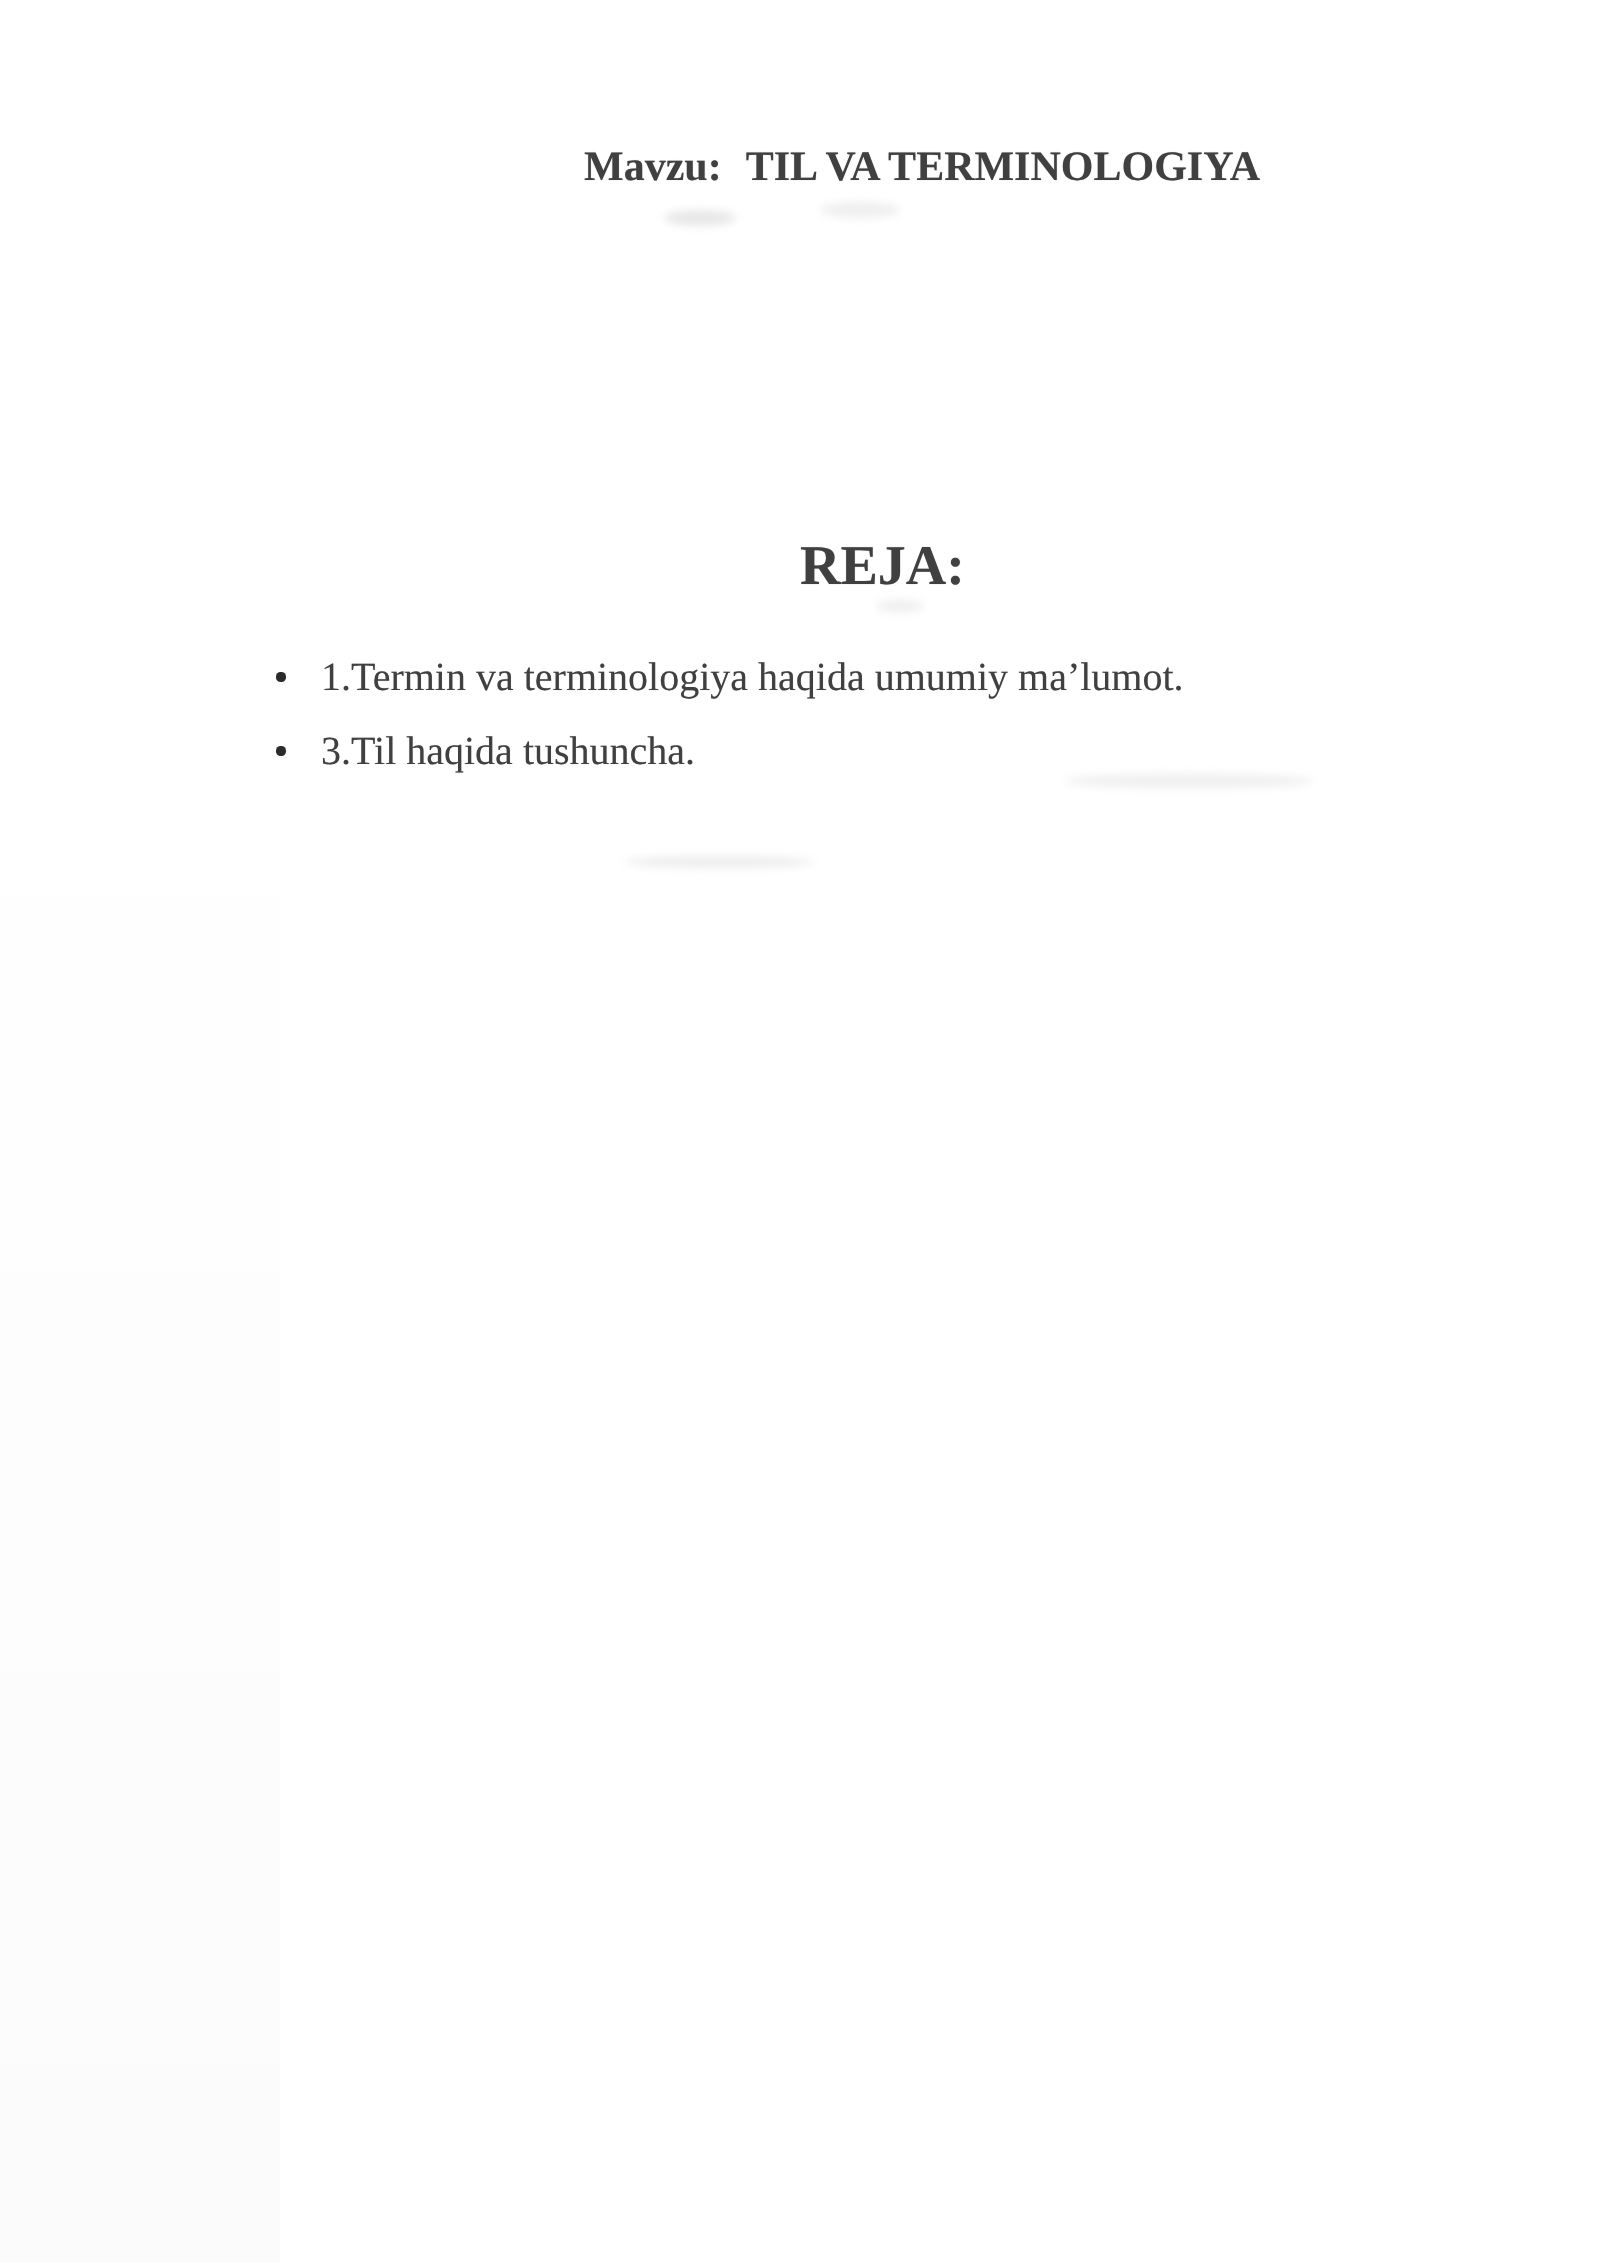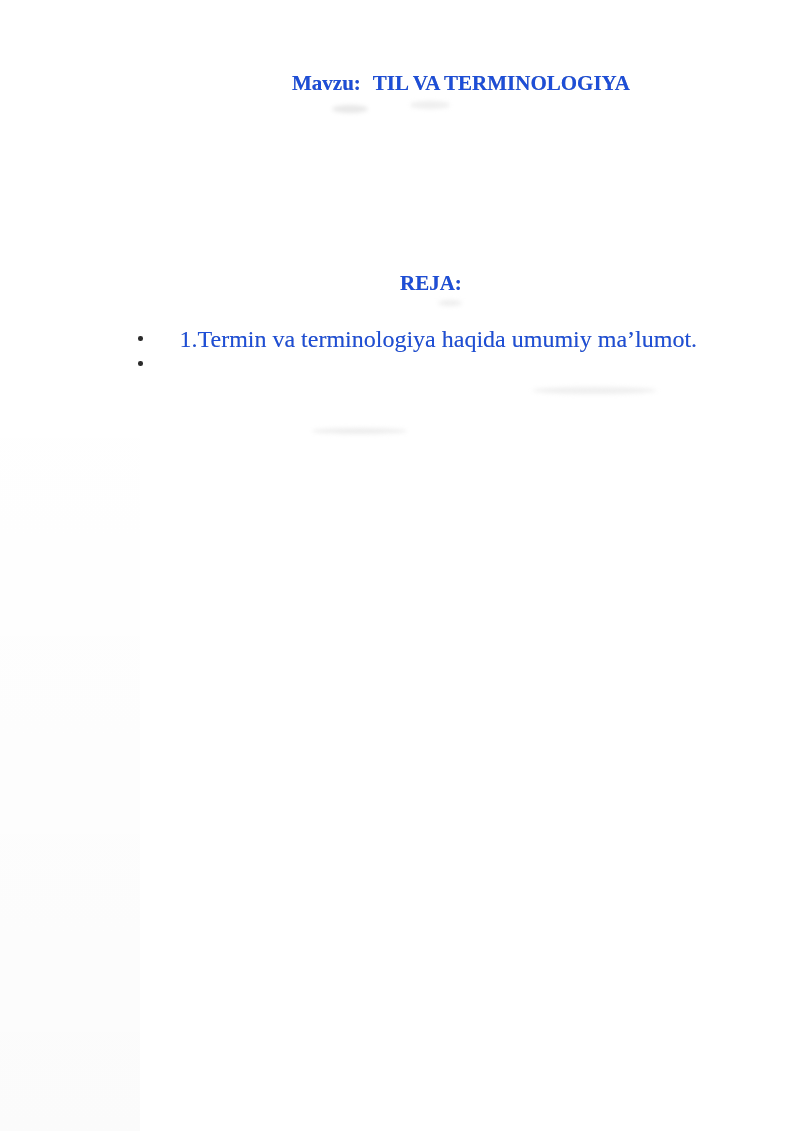--- a/index.html
+++ b/index.html
@@ -7,21 +7,21 @@
     padding: 0;
     background: #ffffff;
   }
   .page {
     position: relative;
     width: 800px;
     height: 1131px;
     background: #ffffff;
     overflow: hidden;
     font-family: "Liberation Serif", "DejaVu Serif", serif;
-    color: #1d4ed8;
+    color: #404040;
   }
   
   .scan-edge {
     position: absolute;
     left: 0;
     top: 0;
     width: 140px;
     height: 100%;
     background: linear-gradient(to bottom, rgba(0,0,0,0.0) 30%, rgba(0,0,0,0.015) 100%);
     pointer-events: none;
@@ -38,43 +38,42 @@
     text-shadow: 0 0 0.5px rgba(0,0,0,0.35);
   }
   .doc-title .title-label {
     margin-right: 12px;
   }
   .section-heading {
     position: absolute;
     left: 400px;
     top: 270px;
     margin: 0;
-    font-size: 21px;
+    font-size: 28px;
     line-height: 27px;
     font-weight: bold;
     white-space: nowrap;
     text-shadow: 0 0 0.5px rgba(0,0,0,0.35);
   }
   .outline-list {
     position: absolute;
     left: 138px;
     top: 326px;
     margin: 0;
     padding: 0;
     list-style: none;
   }
   .outline-item {
     display: flex;
     align-items: center;
     margin: 0 0 10px 0;
-    font-size: 24px;
+    font-size: 20px;
     line-height: 27px;
     white-space: nowrap;
     text-shadow: 0 0 0.4px rgba(0,0,0,0.3);
-    gap: 19px;
   }
   .bullet {
     flex: 0 0 auto;
     width: 4.5px;
     height: 4.5px;
     margin-right: 18px;
     margin-top: -2px;
     border-radius: 50%;
     background: #2b2b2b;
   }
@@ -109,19 +108,20 @@
 
   <div class="smudge s3"></div>
 
   <ul class="outline-list">
     <li class="outline-item">
       <span class="bullet"></span>
       <span class="item-text">1.Termin va terminologiya haqida umumiy ma’lumot.</span>
     </li>
     <li class="outline-item">
       <span class="bullet"></span>
+      <span class="item-text">3.Til haqida tushuncha.</span>
     </li>
   </ul>
 
   <div class="smudge s4"></div>
   <div class="smudge s5"></div>
 
 </div>
 
 </body></html>

